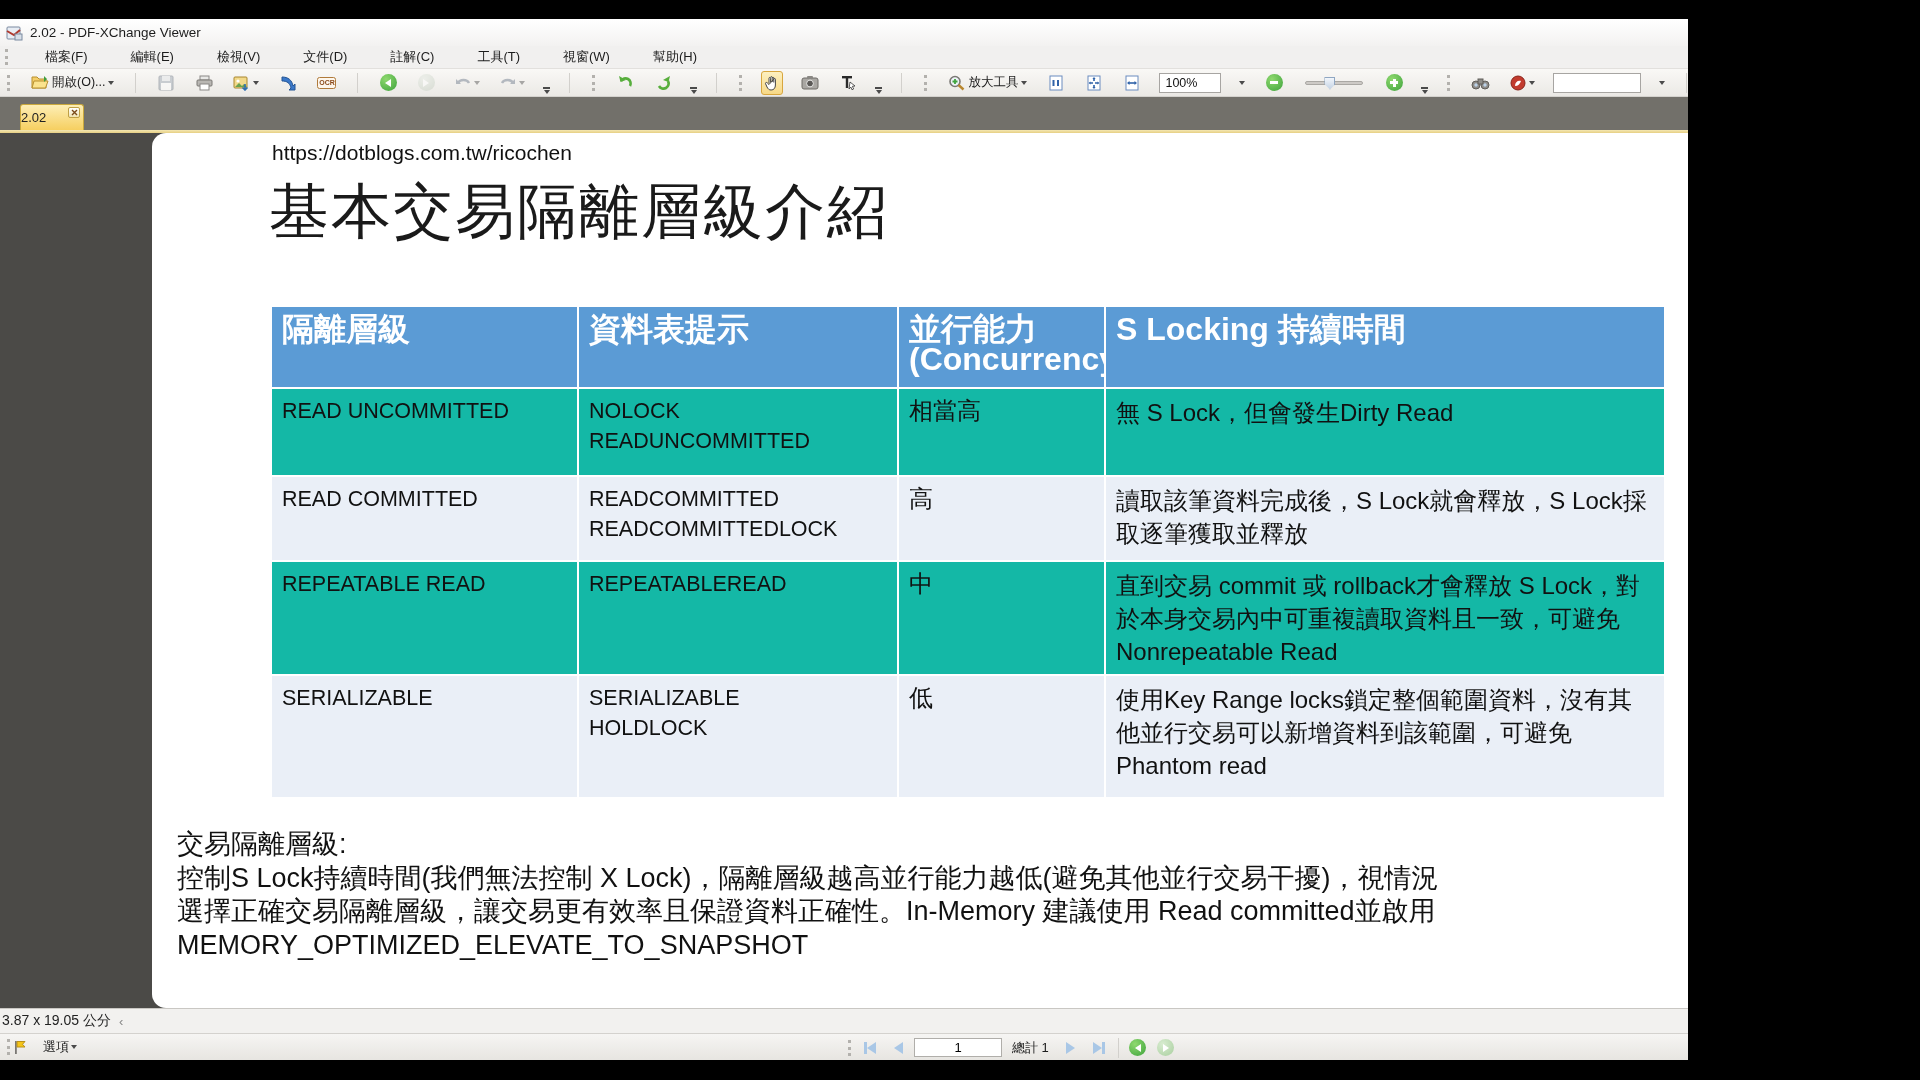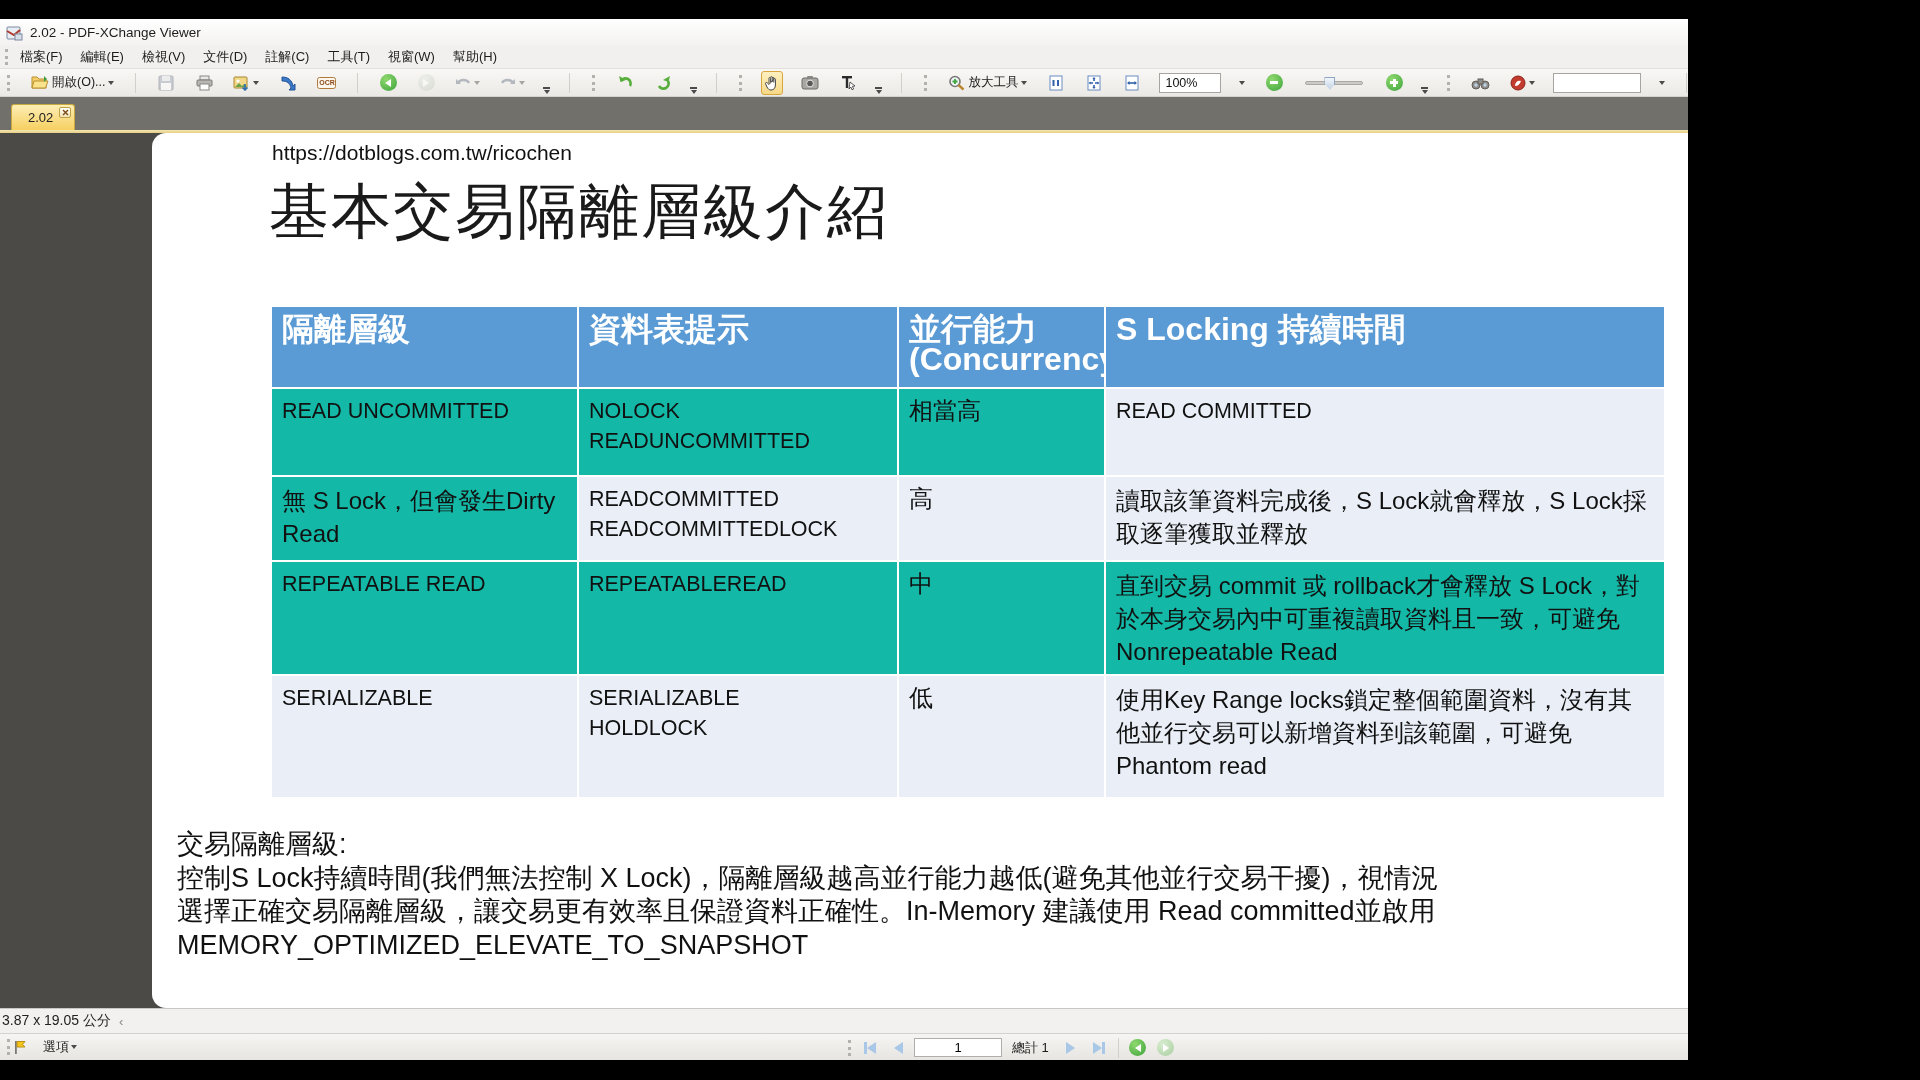--- a/index.html
+++ b/index.html
@@ -12,21 +12,21 @@
   .titlebar { height:27px; background:linear-gradient(#ffffff,#f3f2f1); display:flex; align-items:center; padding:0 6px; position:relative; }
   .app-ico { width:17px; height:16px; margin-right:7px; position:relative; }
   .title-text { font-size:13.5px; color:#1c1c1c; }
   .win-controls { position:absolute; right:8px; top:0; height:27px; display:flex; align-items:center; gap:22px; }
   .win-btn { width:40px; height:24px; display:flex; align-items:center; justify-content:center; cursor:default; }
   .glyph-min { width:13px; height:2px; background:#333; }
   .glyph-restore { width:10px; height:10px; border:1.5px solid #333; position:relative; background:#fff; }
   .glyph-restore:before { content:""; position:absolute; left:3px; top:-5px; width:9px; height:9px; border:1.5px solid #333; border-bottom:none; border-left:none; }
 
   
-  .menubar { height:23px; background:#f1f0ef; border-bottom:1px solid #e2e0dd; display:flex; align-items:center; padding-left:2px; }
+  .menubar { height:23px; background:#f1f0ef; border-bottom:1px solid #e2e0dd; display:flex; align-items:center; padding-left:2px;gap:25px; }
   .menu-item { font-size:13px; color:#1c1c1c; padding:2px 9px; }
 
   
   .toolbar { height:28px; background:linear-gradient(#f9f8f6,#ebe9e5); border-bottom:1px solid #d4d2ce; display:flex; align-items:center; padding:0 4px; gap:16px; }
   .tbtn { height:24px; min-width:22px; display:flex; align-items:center; justify-content:center; gap:3px; padding:0 2px; border-radius:3px; position:relative; }
   .tbtn .lbl { font-size:12.5px; color:#1c1c1c; white-space:nowrap; }
   .sep { width:1px; height:20px; background:#d2d0cc; margin:0 3px; }
   .grip { width:3px; height:16px; border-left:3px dotted #b3b1ad; margin:0 3px; }
   .caret { width:0; height:0; border-left:3.5px solid transparent; border-right:3.5px solid transparent; border-top:4px solid #4a4a4a; }
   .overflow-mark { align-self:flex-end; margin-bottom:2px; display:flex; flex-direction:column; align-items:center; }
@@ -37,21 +37,21 @@
   .search-box { width:88px; height:20px; border:1px solid #a7a5a2; background:#fff; font-size:12px; padding:0 4px; font-family:inherit; }
   .slider-track { width:58px; height:4px; background:#c�; background:#cdcac6; border:1px solid #aaa8a4; border-radius:2px; position:relative; margin:0 4px; }
   .slider-thumb { position:absolute; left:18px; top:-5px; width:11px; height:13px; background:linear-gradient(#f2f6fb,#c4d3e4); border:1px solid #8fa6c2; clip-path:polygon(0 0,100% 0,100% 58%,50% 100%,0 58%); }
 
   
   .dl-badge { position:absolute; right:4px; top:30px; height:29px; background:linear-gradient(#fdfbef,#f2ebc9); border:1px solid #d6cc9c; border-right:none; border-radius:4px 0 0 4px; display:flex; align-items:center; padding:0 4px 0 3px; z-index:9; }
   .dl-text { font-size:10px; line-height:11px; color:#333; margin-left:3px; }
 
   
   .tabbar { height:33px; background:#72706a; position:relative; }
-  .tab { position:absolute; left:11px; bottom:0; width:64px; height:26px; background:linear-gradient(#fdeeb5,#f6cf60); border:1px solid #c9a83d; border-bottom:none; border-radius:3px 3px 0 0; display:flex; align-items:center; padding-left:16px; font-size:13px; color:#222; }
+  .tab { position:absolute; left:20px; bottom:0; width:64px; height:26px; background:linear-gradient(#fdeeb5,#f6cf60); border:1px solid #c9a83d; border-bottom:none; border-radius:3px 3px 0 0; display:flex; align-items:center; padding-left:0; font-size:13px; color:#222; }
   .tab-close { position:absolute; right:3px; top:2px; width:12px; height:11px; background:linear-gradient(#fff,#f0e3b0); border:1px solid #bfa045; border-radius:2px; display:flex; align-items:center; justify-content:center; }
   .accent-line { height:3px; background:linear-gradient(#f4e7b4,#e6cf82); }
 
   
   .docarea { flex:1; background:#4b4a47; position:relative; overflow:hidden; }
   .page { position:absolute; left:152px; top:0; width:1638px; height:875px; background:#fff; color:#141414;border-radius:14px; }
   .doc-url { position:absolute; left:120px; top:8px; font-size:21px; color:#111; }
   .doc-title { position:absolute; left:117px; top:42px; font-size:60px; line-height:74px; color:#1a1a1a; letter-spacing:2px; }
 
   .slide-table { position:absolute; left:120px; top:174px; display:grid; grid-template-columns:305px 318px 205px 558px; grid-template-rows:80px 86px 83px 112px 121px; gap:2px; background:#fff; }
@@ -402,23 +402,23 @@
         <div class="hcell">隔離層級</div>
         <div class="hcell">資料表提示</div>
         <div class="hcell">並行能力
 (Concurrency)</div>
         <div class="hcell">S Locking 持續時間</div>
 
         <div class="bcell row-a cw">READ UNCOMMITTED</div>
         <div class="bcell row-a cw">NOLOCK
 READUNCOMMITTED</div>
         <div class="bcell row-a cz">相當高</div>
+        <div class="bcell row-a cd">無 S Lock，但會發生Dirty Read</div>
+
         <div class="bcell row-b cw">READ COMMITTED</div>
-
-        <div class="bcell row-a cd">無 S Lock，但會發生Dirty Read</div>
         <div class="bcell row-b cw">READCOMMITTED
 READCOMMITTEDLOCK</div>
         <div class="bcell row-b cz">高</div>
         <div class="bcell row-b cd">讀取該筆資料完成後，S Lock就會釋放，S Lock採取逐筆獲取並釋放</div>
 
         <div class="bcell row-a cw">REPEATABLE READ</div>
         <div class="bcell row-a cw">REPEATABLEREAD</div>
         <div class="bcell row-a cz">中</div>
         <div class="bcell row-a cd">直到交易 commit 或 rollback才會釋放 S Lock，對於本身交易內中可重複讀取資料且一致，可避免Nonrepeatable Read</div>
 

